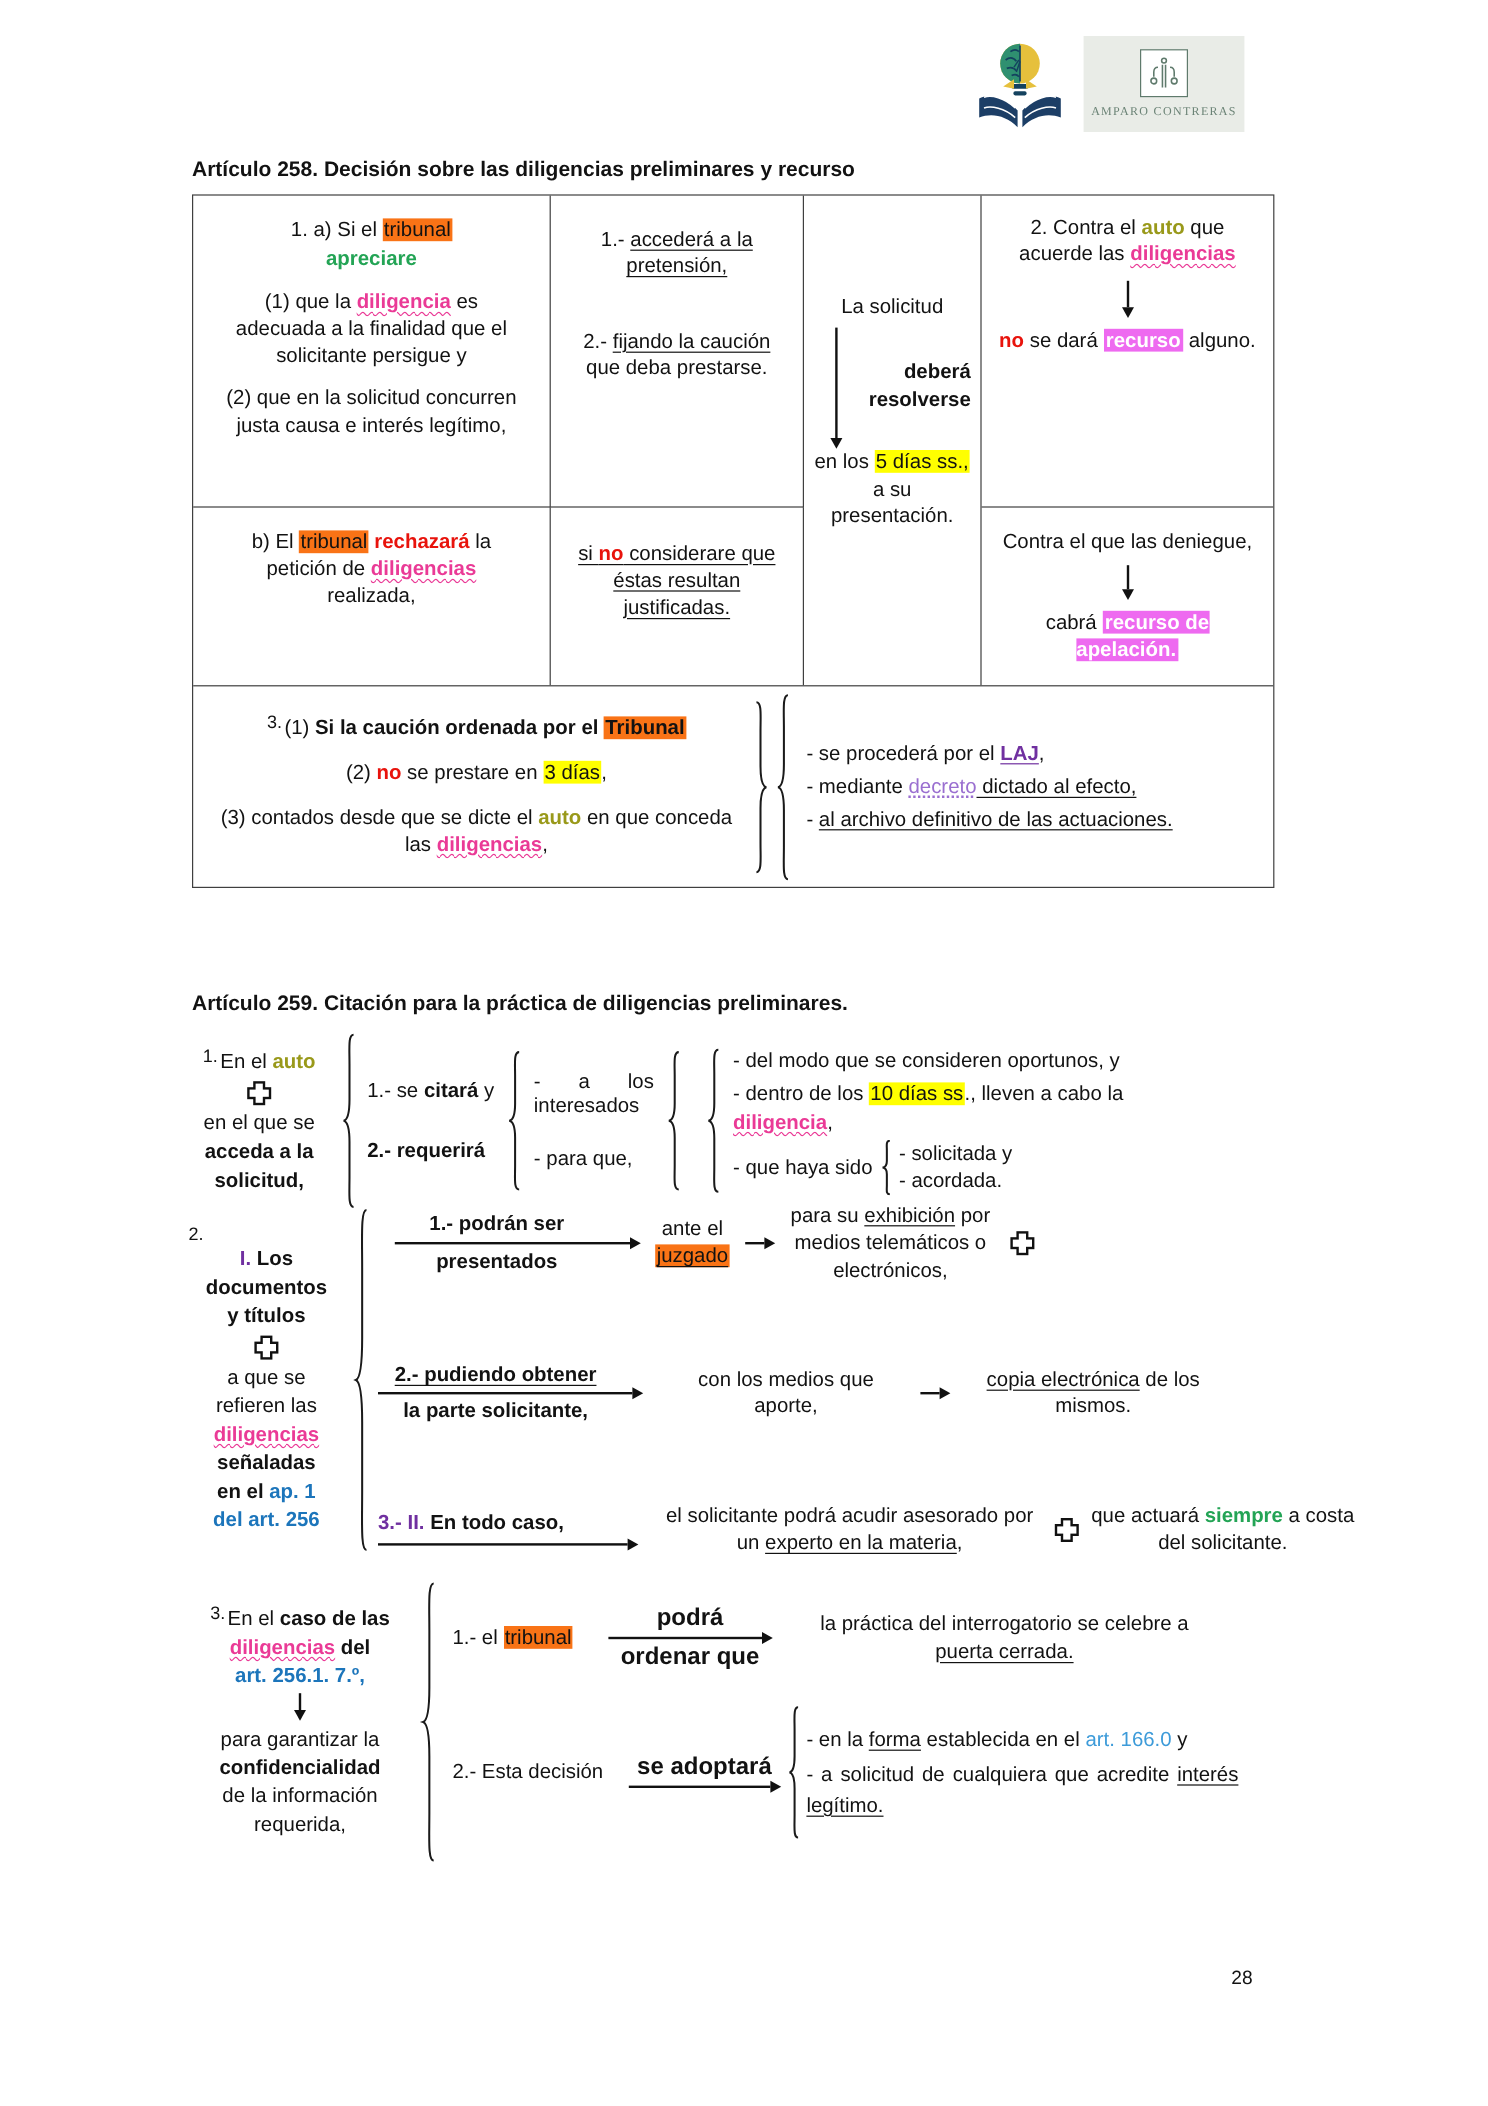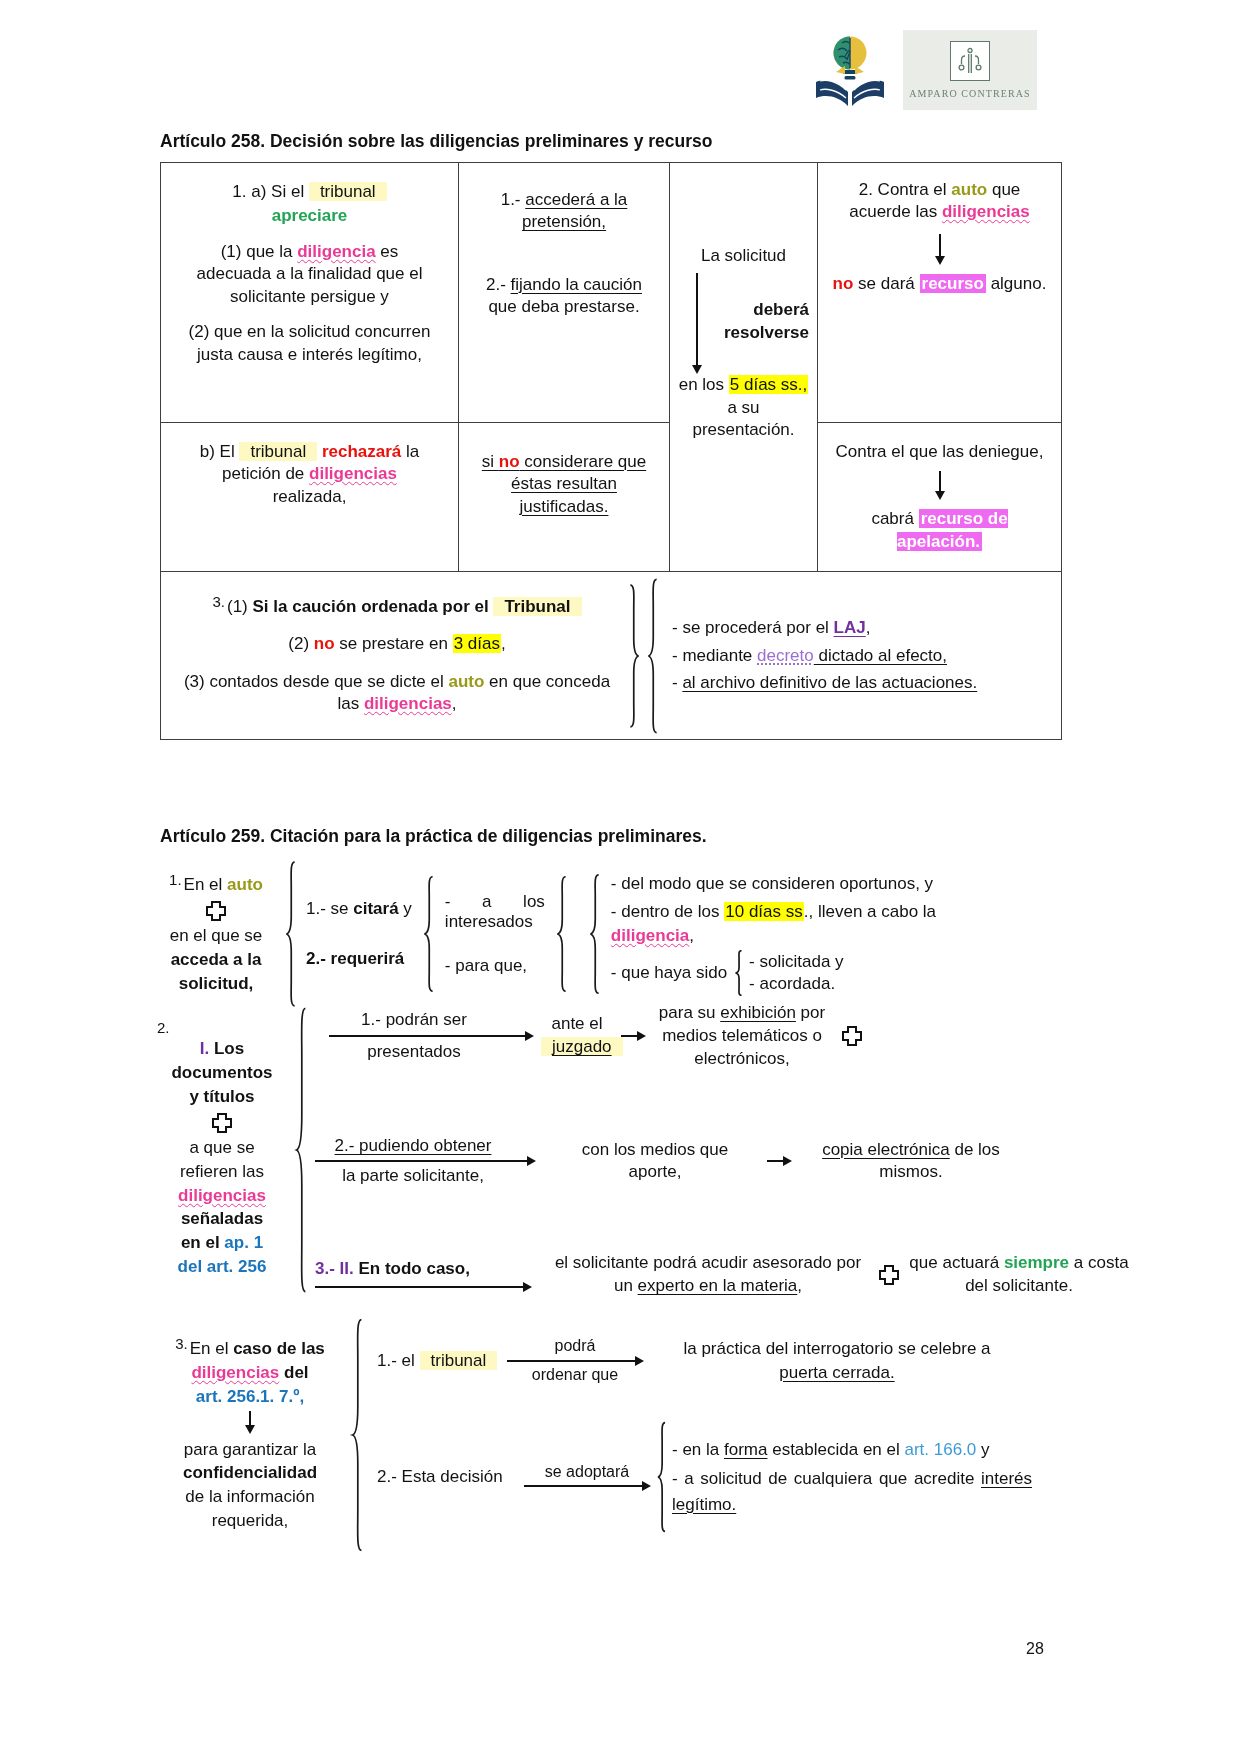--- a/index.html
+++ b/index.html
@@ -3,21 +3,21 @@
 <meta charset="utf-8">
 <style>
   html,body{margin:0;padding:0}
   body{width:1240px;height:1755px;background:#fff;font-family:"Liberation Sans",sans-serif;
        font-size:17px;color:#121212;position:relative;overflow:hidden}
   .abs{position:absolute}
   .ctr{text-align:center}
   .b{font-weight:bold}
   .just{text-align:justify}
   .u{text-decoration:underline;text-underline-offset:3px;text-decoration-thickness:1.3px}
-  .hl-blue{background:#fef9c3;padding:0 11px}
+  .hl-blue{background:#f97316;padding:0 1px}
   .hl-yel{background:#ffff00;padding:0 1px}
   .hl-mag{background:#ee6af0;color:#fff;font-weight:bold;padding:0 2px}
   .pink{color:#ea3a96;font-weight:bold;text-decoration:underline wavy;text-decoration-thickness:1.1px;text-underline-offset:2px}
   .red{color:#e8130c;font-weight:bold}
   .green{color:#23a455;font-weight:bold}
   .olive{color:#99991a;font-weight:bold;text-underline-offset:3px}
   .purple{color:#7030a0;font-weight:bold}
   .violet{color:#9a6fd0;text-decoration:underline dotted;text-decoration-thickness:1.6px;text-underline-offset:3px}
   .blue{color:#1c75bb;font-weight:bold}
   .lblue{color:#3d9bd9}
@@ -42,23 +42,23 @@
   .par{margin-bottom:13px}
 
   
   .va{display:flex;flex-direction:column;align-items:center;flex:none}
   .va-l{width:2px;background:#111;display:block}
   .va-h{width:0;height:0;border-left:5.5px solid transparent;border-right:5.5px solid transparent;border-top:9px solid #111;display:block}
   .ha{display:flex;align-items:center;flex:none}
   .ha-l{height:2px;background:#111;display:block}
   .ha-h{width:0;height:0;border-top:5.5px solid transparent;border-bottom:5.5px solid transparent;border-left:9px solid #111;display:block}
   .sa{display:flex;flex-direction:column;align-items:flex-start;flex:none}
-  .sa .t{font-weight:normal;text-align:center}
+  .sa .t{font-weight:bold;text-align:center}
   .larrow{display:flex;flex-direction:column;align-items:center;flex:none}
-  .larrow .lbl{font-weight:normal;font-size:16px;line-height:1.15}
+  .larrow .lbl{font-weight:bold;font-size:20px;line-height:1.15}
 
   
   .cross{position:relative;width:20px;height:20px;display:inline-block;vertical-align:middle;flex:none}
   .cross i{position:absolute;display:block}
   .cross .bv{left:5px;top:0;width:10px;height:20px;background:#111}
   .cross .bh{left:0;top:5px;width:20px;height:10px;background:#111}
   .cross .wv{left:7px;top:2px;width:6px;height:16px;background:#fff}
   .cross .wh{left:2px;top:7px;width:16px;height:6px;background:#fff}
 
   .brace{flex:none;display:block}

